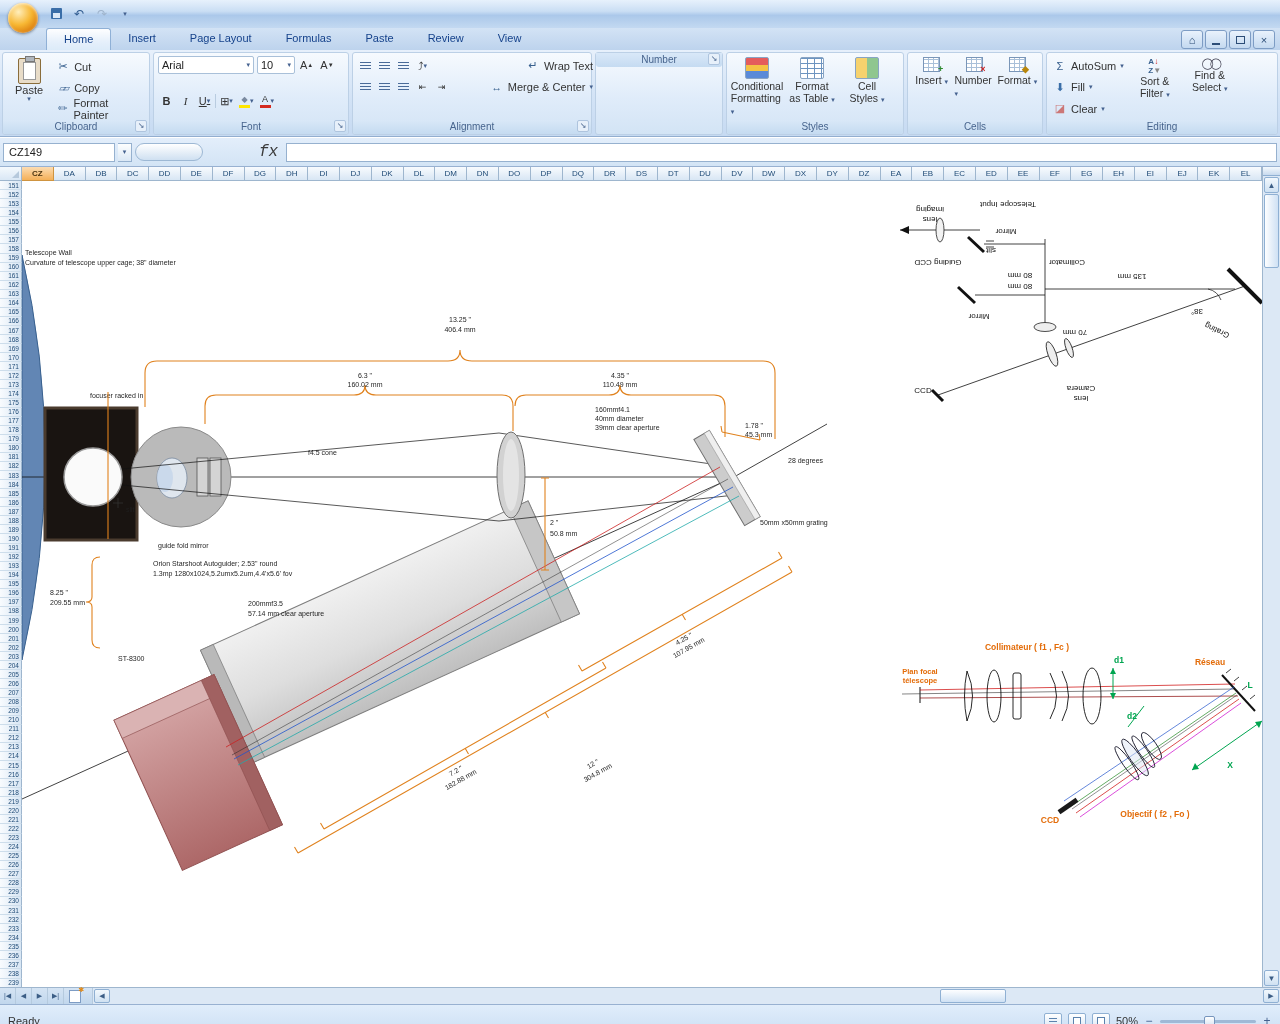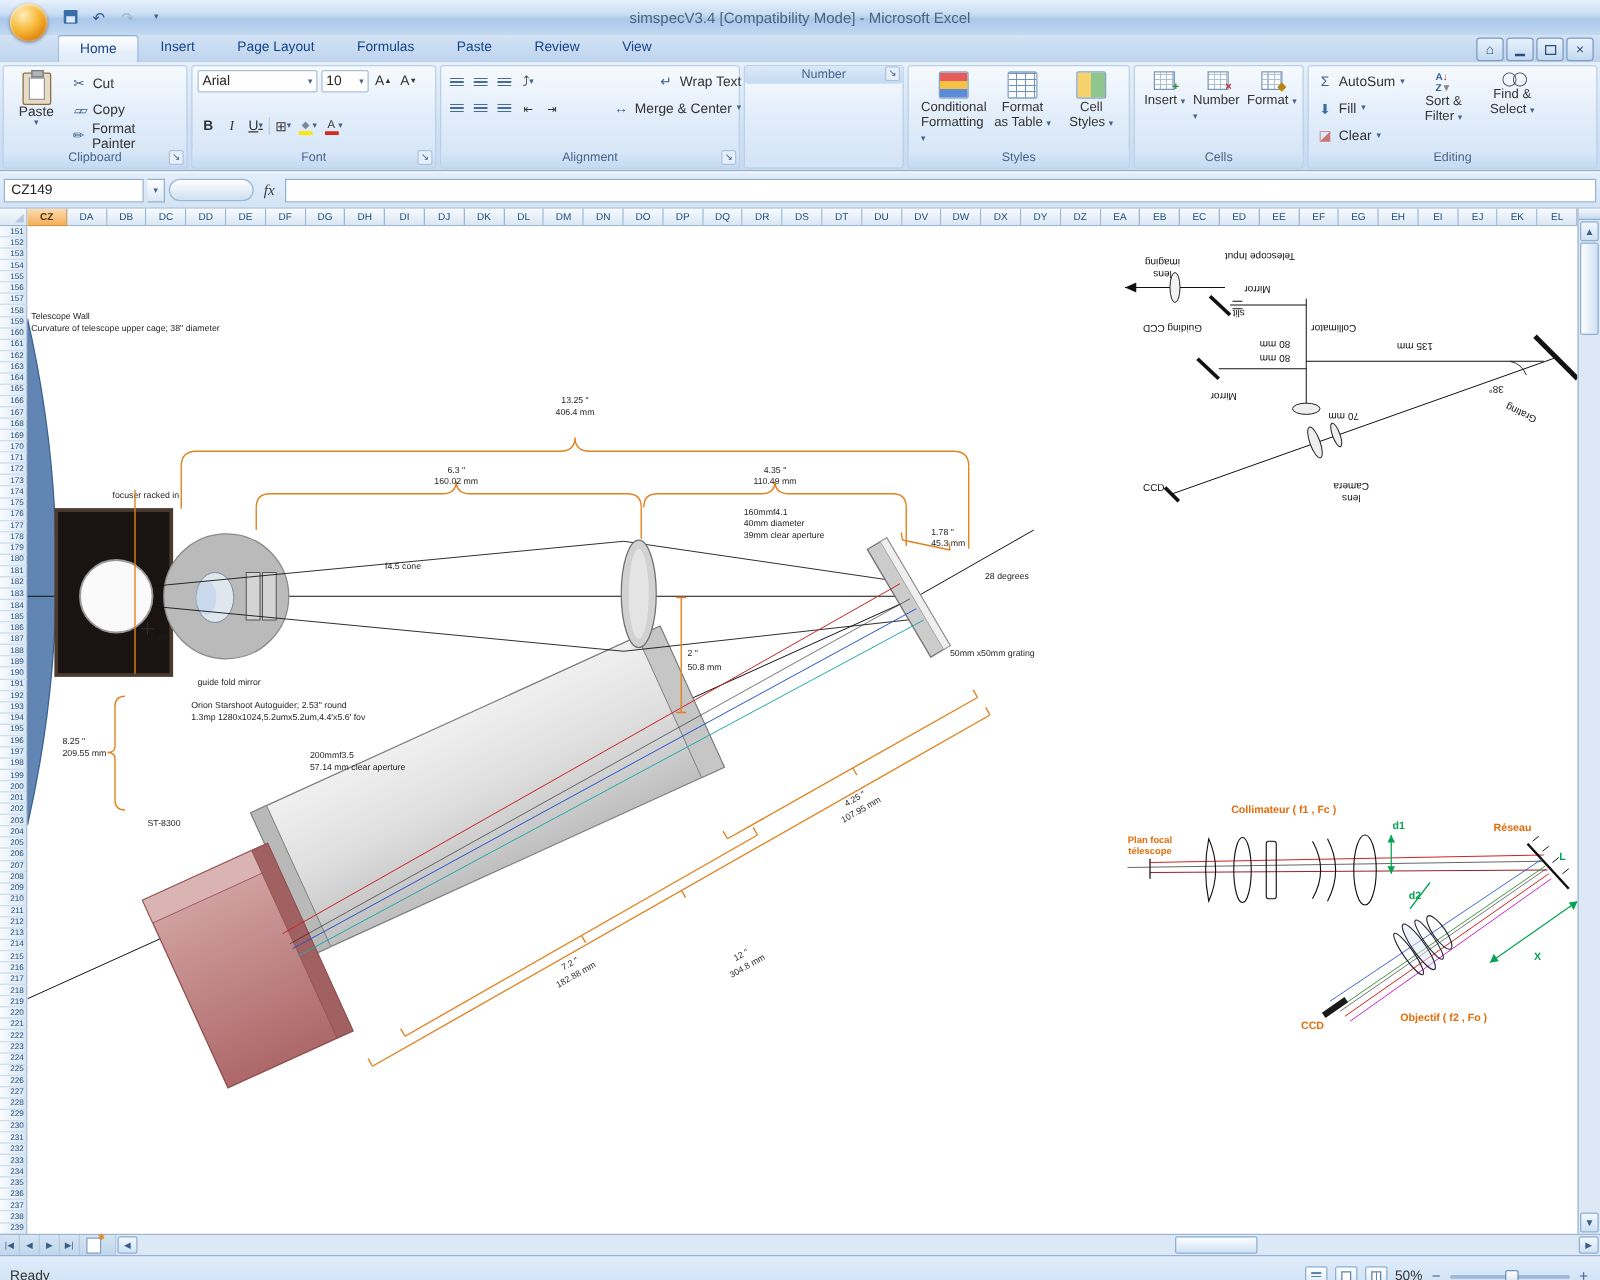--- a/index.html
+++ b/index.html
@@ -45,21 +45,21 @@
   .styicon{width:22px;height:20px;margin-bottom:1px;border:1px solid #88a4c4;border-radius:2px;}
   .i-cond{background:linear-gradient(180deg,#e45c5c 0 33%,#f4c244 33% 66%,#5a8ad8 66%);}
   .i-table{background:#fff;background-image:repeating-linear-gradient(0deg,transparent 0 4px,#6d94c0 4px 5px),repeating-linear-gradient(90deg,transparent 0 6px,#6d94c0 6px 7px);}
   .i-cells{background:linear-gradient(90deg,#f6d26e 0 50%,#8fc68f 50%);}
   .twoline{display:flex;flex-direction:column;align-items:center;line-height:12px;}
   
   .fbar{position:absolute;top:138px;left:0;right:0;height:29px;background:linear-gradient(#e3eefb,#d3e4f5);border-bottom:1px solid #98b1d1;display:flex;align-items:center;padding:0 3px;box-sizing:border-box;gap:3px;}
   .namebox{width:112px;height:19px;background:#fff;border:1px solid #96b1cf;font-size:11px;display:flex;align-items:center;padding:0 5px;color:#222;box-sizing:border-box;}
   .nbarr{width:14px;height:19px;border:1px solid #96b1cf;border-left:none;background:linear-gradient(#fdfefe,#dbe8f5);font-size:7px;color:#44618f;display:flex;align-items:center;justify-content:center;box-sizing:border-box;}
   .fpill{width:66px;height:16px;border-radius:9px;border:1px solid #9db8d4;background:linear-gradient(#ffffff,#cfe0f1);}
-  .fx{font-family:Liberation Serif, serif;font-style:italic;font-size:12px;color:#3b3b3b;padding:0 5px;}
+  .fx{font-family:Liberation Mono, monospace;font-style:italic;font-size:16px;color:#3b3b3b;padding:0 5px;margin-left:48px;}
   .finput{flex:1;height:19px;background:#fff;border:1px solid #96b1cf;box-sizing:border-box;}
   
   .corner{position:absolute;top:167px;left:0;width:22px;height:14px;background:linear-gradient(#f4f9fd,#d9e7f5);border-right:1px solid #9eb6ce;border-bottom:1px solid #9eb6ce;box-sizing:border-box;}
   .corner:after{content:"";position:absolute;right:2px;bottom:2px;border-left:7px solid transparent;border-bottom:7px solid #b6c9dc;}
   .colhdrs{position:absolute;top:167px;left:22px;width:1240px;height:14px;display:flex;background:#d9e7f5;}
   .colh{flex:1;font-size:8px;color:#1e4a76;text-align:center;line-height:13px;background:linear-gradient(#f8fbfe,#d8e6f4);border-right:1px solid #9eb6ce;border-bottom:1px solid #9eb6ce;box-sizing:border-box;overflow:hidden;}
   .colh.sel{background:linear-gradient(#fcdcb2,#f4b058);border-right:1px solid #cf9440;border-bottom:1px solid #cf9440;font-weight:bold;color:#4a3410;}
   .rowhdrs{position:absolute;top:181px;left:0;width:22px;height:806px;display:flex;flex-direction:column;background:#d9e7f5;}
   .rowh{flex:1;font-size:6.5px;color:#1e4a76;display:flex;align-items:center;justify-content:flex-end;padding-right:2px;background:linear-gradient(90deg,#f8fbfe,#d8e6f4);border-right:1px solid #9eb6ce;border-bottom:1px solid #cdddeb;box-sizing:border-box;}
   .canvas{position:absolute;top:181px;left:22px;width:1240px;height:806px;background:#fff;}
@@ -115,21 +115,20 @@
       <div class="qbtn">
           <span>↶</span>
         </div>
       <div class="qbtn dim">
           <span>↷</span>
         </div>
       <div class="qbtn">
           <span class="arr">▾</span>
         </div>
     </div>
-    <div class="title">simspecV3.4  [Compatibility Mode] - Microsoft Excel</div>
   </div>
 
   <div class="tabrow">
     <div class="rtabs">
         <div class="rtab active">Home</div>
         <div class="rtab">Insert</div>
         <div class="rtab">Page Layout</div>
         <div class="rtab">Formulas</div>
         <div class="rtab">Paste</div>
         <div class="rtab">Review</div>
@@ -273,21 +272,21 @@
         </div>
       </div>
       <div class="glabel"><span>Alignment</span><span class="launch">↘</span></div>
     </div>
 
     <div class="group" style="width:128px">
       <div class="glabel"><span>Number</span><span class="launch">↘</span></div>
     </div>
 
     <div class="group" style="width:178px">
-      <div class="gbody" style="justify-content:flex-end">
+      <div class="gbody" style="justify-content:flex-start">
         <div class="stybtn">
           <span class="styicon i-cond"></span>
           <span class="twoline">
               <span>Conditional</span>
               <span><span>Formatting</span> <span class="arr">▾</span></span>
             </span>
         </div>
         <div class="stybtn">
           <span class="styicon i-table"></span>
           <span class="twoline">

